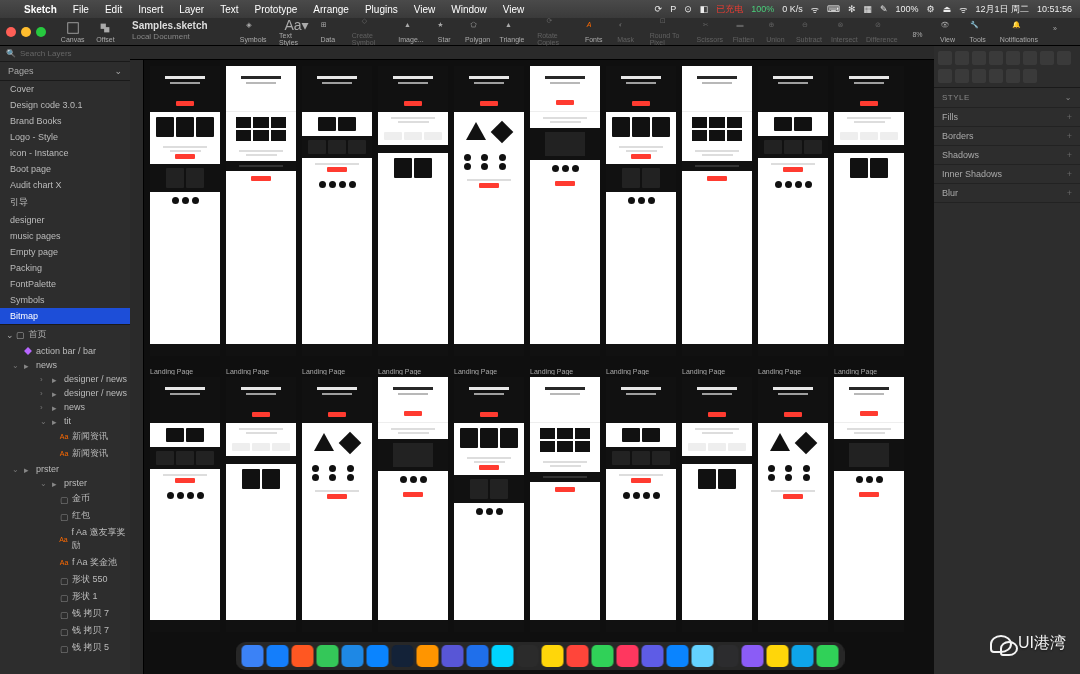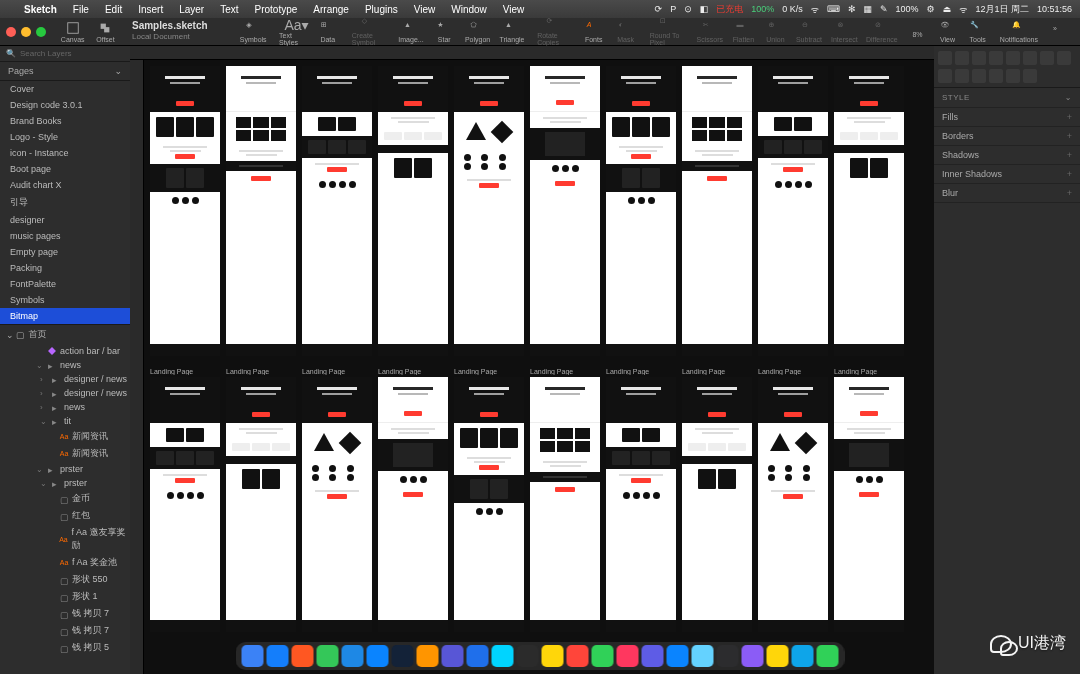--- a/index.html
+++ b/index.html
@@ -30,21 +30,21 @@
 
 .sidebar { width:130px; background:#2d2d2d; display:flex; flex-direction:column; font-size:9px; color:#ccc; }
 .pages-hdr { padding:4px 8px; font-size:9px; color:#aaa; display:flex; justify-content:space-between; border-bottom:1px solid #1a1a1a; }
 .search { padding:3px 6px; display:flex; align-items:center; gap:4px; color:#666; border-bottom:1px solid #1a1a1a; font-size:8px;}
 .pages-list { }
 .page-item { padding:3px 10px; font-size:9px; color:#bbb; cursor:default; }
 .page-item.sel { background:#1d4ed8; color:#fff; }
 .layers-hdr { padding:3px 6px; display:flex; align-items:center; gap:4px; color:#aaa; font-size:9px; border-top:1px solid #1a1a1a;}
 .layers-list{ flex:1; overflow:hidden; }
 .layer { padding:2px 0 2px 22px; display:flex; align-items:center; gap:4px; font-size:9px; color:#bbb; }
-.layer.d1{padding-left:36px}.layer.d2{padding-left:40px}.layer.d3{padding-left:48px}
+.layer.d1{padding-left:12px}.layer.d2{padding-left:40px}.layer.d3{padding-left:48px}
 .layer .tw { width:8px; color:#777; font-size:8px; }
 .layer .li { width:8px; height:8px; display:inline-block; }
 .li.diamond{background:#b866ff;transform:rotate(45deg) scale(.7)}
 .li.folder::before{content:"▸";color:#888}
 .li.txt{color:#ff6a00;font-size:7px;display:flex;align-items:center;justify-content:center}
 .li.txt::before{content:"Aa"}
 .li.shape::before{content:"▢";color:#888}
 
 
 .canvas { flex:1; background:#0f0f0f; position:relative; overflow:hidden; }

